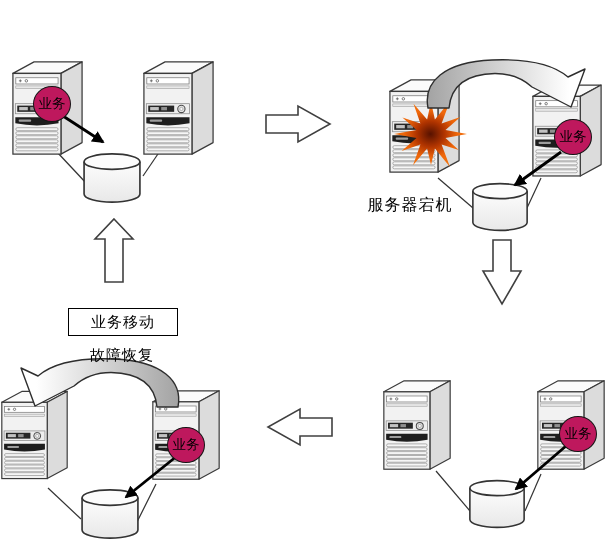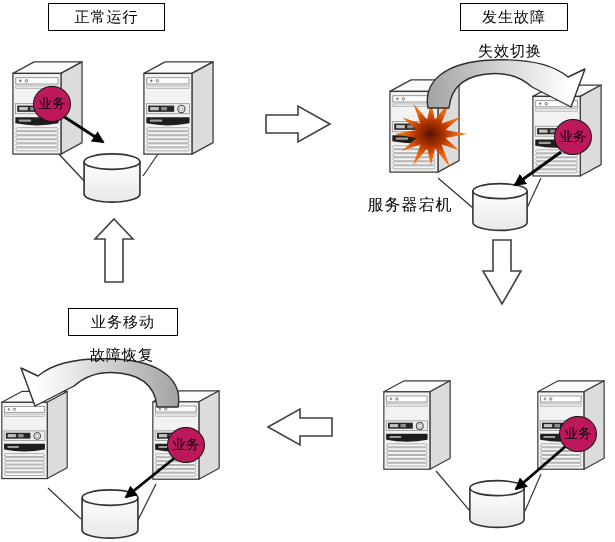--- a/index.html
+++ b/index.html
@@ -122,25 +122,22 @@
     <use href="#arc-arrow" transform="translate(186,355) scale(-1,1)"></use>
 
     <g fill="#ffffff" stroke="#404040" stroke-width="1.6" stroke-linejoin="miter">
       <polygon points="266,115 298,115 298,106 330,124 298,142 298,133 266,133"></polygon>
       <polygon points="493,240 511,240 511,271 521,271 502,304 483,271 493,271"></polygon>
       <polygon points="332,418 300,418 300,409 268,427 300,445 300,436 332,436"></polygon>
       <polygon points="114,219 133,239 123,239 123,282 105,282 105,239 95,239"></polygon>
     </g>
   </svg>
 
-  <div class="label-box" style="left:48px;top:3px;width:115px;">正常运行</div>
-  <div class="label-box" style="left:460px;top:3px;width:106px;">发生故障</div>
   <div class="label-box" style="left:68px;top:308px;width:108px;">业务移动</div>
 
-  <div class="float-label" style="left:468px;top:42px;width:84px;">失效切换</div>
   <div class="float-label" style="left:366px;top:195px;width:88px;font-size:16px;">服务器宕机</div>
   <div class="float-label" style="left:83px;top:346px;width:78px;">故障恢复</div>
 
   <div class="badge" style="left:33px;top:86px;">业务</div>
   <div class="badge" style="left:554px;top:119px;">业务</div>
   <div class="badge" style="left:559px;top:416px;">业务</div>
   <div class="badge" style="left:167px;top:427px;">业务</div>
 
 </div>
 

